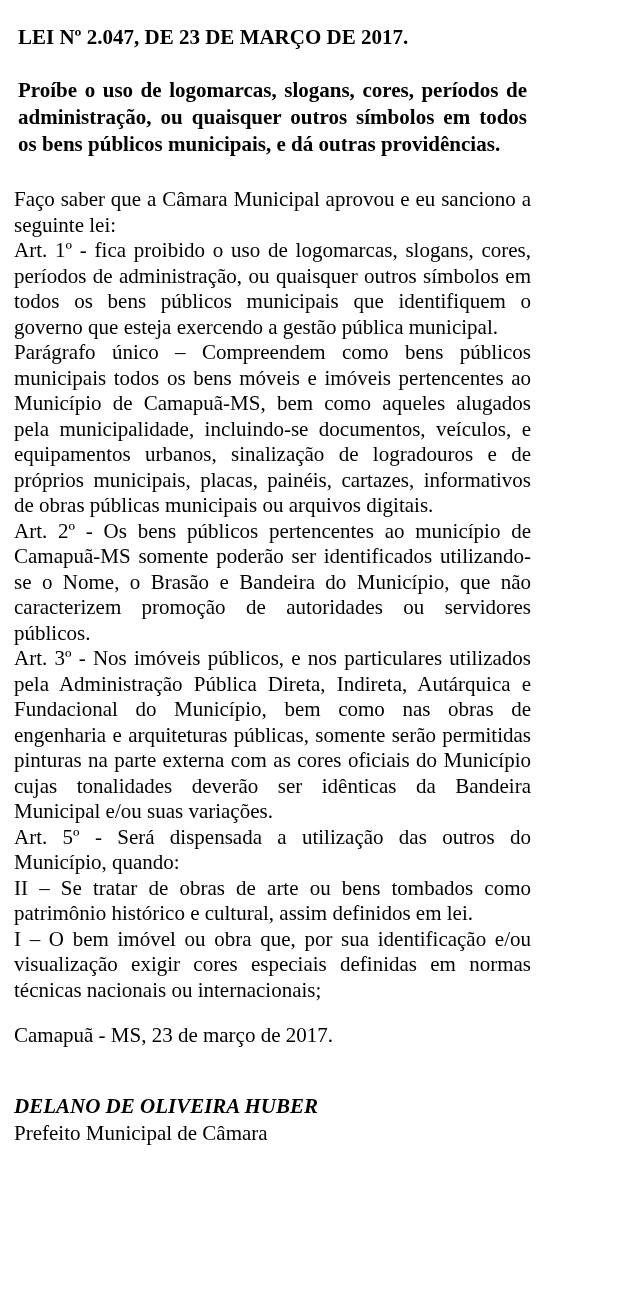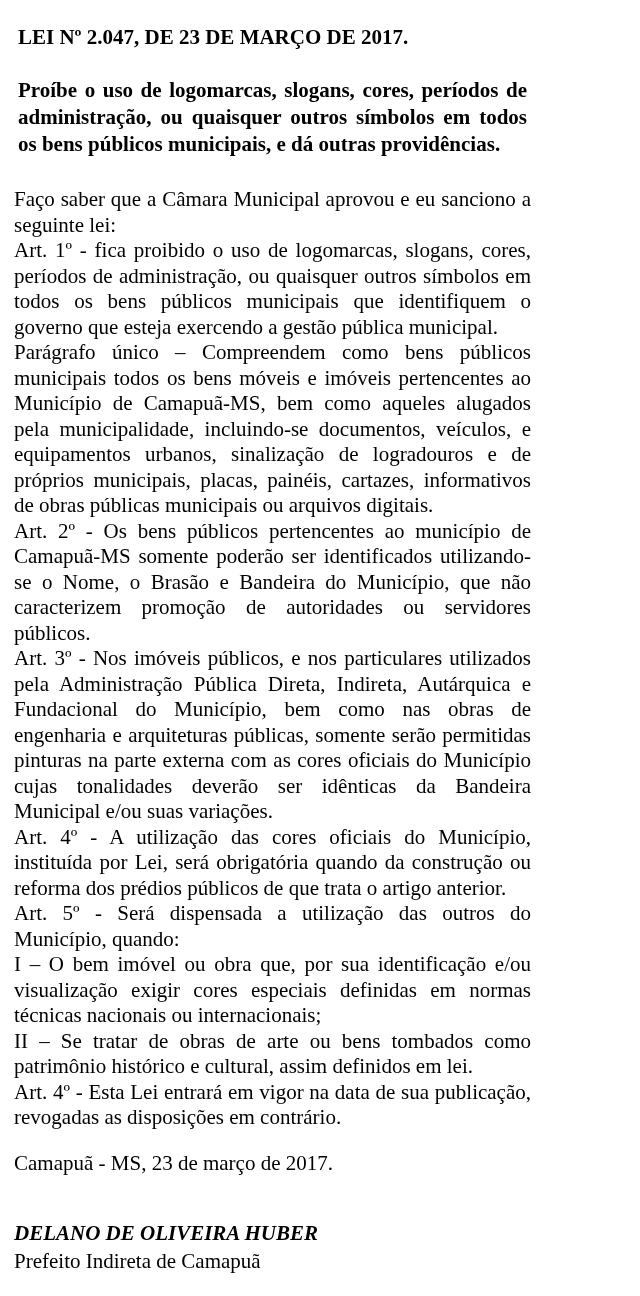--- a/index.html
+++ b/index.html
@@ -61,26 +61,24 @@
 
   <p class="law-summary">Proíbe o uso de logomarcas, slogans, cores, períodos de administração, ou quaisquer outros símbolos em todos os bens públicos municipais, e dá outras providências.</p>
 
 
   <div class="law-body">
       <p>Faço saber que a Câmara Municipal aprovou e eu sanciono a seguinte lei:</p>
       <p>Art. 1º - fica proibido o uso de logomarcas, slogans, cores, períodos de administração, ou quaisquer outros símbolos em todos os bens públicos municipais que identifiquem o governo que esteja exercendo a gestão pública municipal.</p>
       <p>Parágrafo único – Compreendem como bens públicos municipais todos os bens móveis e imóveis pertencentes ao Município de Camapuã-MS, bem como aqueles alugados pela municipalidade, incluindo-se documentos, veículos, e equipamentos urbanos, sinalização de logradouros e de próprios municipais, placas, painéis, cartazes, informativos de obras públicas municipais ou arquivos digitais.</p>
       <p>Art. 2º - Os bens públicos pertencentes ao município de Camapuã-MS somente poderão ser identificados utilizando-se o Nome, o Brasão e Bandeira do Município, que não caracterizem promoção de autoridades ou servidores públicos.</p>
       <p>Art. 3º - Nos imóveis públicos, e nos particulares utilizados pela Administração Pública Direta, Indireta, Autárquica e Fundacional do Município, bem como nas obras de engenharia e arquiteturas públicas, somente serão permitidas pinturas na parte externa com as cores oficiais do Município cujas tonalidades deverão ser idênticas da Bandeira Municipal e/ou suas variações.</p>
-      <p>Art. 4º - A utilização das cores oficiais do Município, instituída por Lei, será obrigatória quando da construção ou reforma dos prédios públicos de que trata o artigo anterior.</p>
       <p>Art. 5º - Será dispensada a utilização das outros do Município, quando:</p>
+      <p>II – Se tratar de obras de arte ou bens tombados como patrimônio histórico e cultural, assim definidos em lei.</p>
       <p>I – O bem imóvel ou obra que, por sua identificação e/ou visualização exigir cores especiais definidas em normas técnicas nacionais ou internacionais;</p>
-      <p>II – Se tratar de obras de arte ou bens tombados como patrimônio histórico e cultural, assim definidos em lei.</p>
-      <p>Art. 4º - Esta Lei entrará em vigor na data de sua publicação, revogadas as disposições em contrário.</p>
     </div>
 
   <p class="dateline">Camapuã - MS, 23 de março de 2017.</p>
 
   <p class="sig-name">DELANO DE OLIVEIRA HUBER</p>
 
-  <p class="sig-role">Prefeito Indireta de Camapuã</p>
+  <p class="sig-role">Prefeito Municipal de Câmara</p>
 
 </div>
 
 </body></html>

